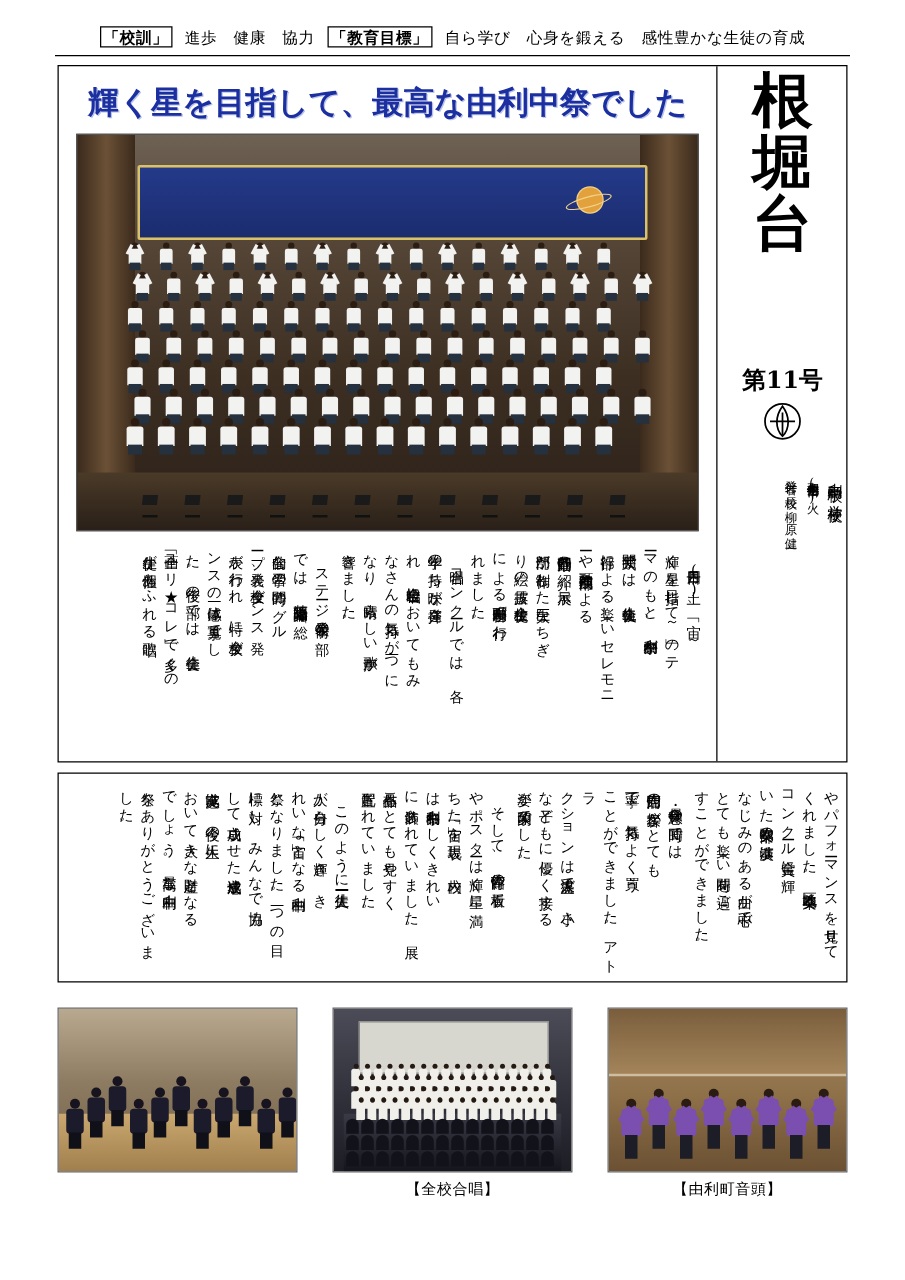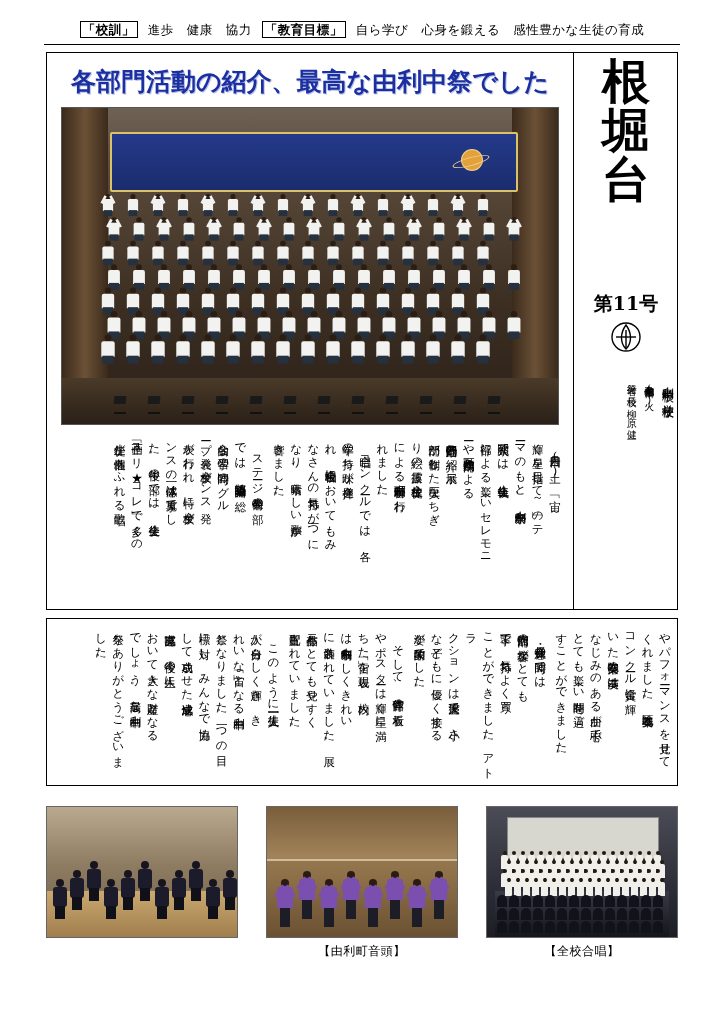--- a/index.html
+++ b/index.html
@@ -322,21 +322,21 @@
 <body>
 
 <div class="page">
 
   <div class="motto-bar">
     <span class="box">「校訓」</span><span class="sp"></span><span>進歩　健康　協力</span><span class="sp"></span><span class="box">「教育目標」</span><span class="sp"></span><span>自ら学び　心身を鍛える　感性豊かな生徒の育成</span>
   </div>
 
   <div class="frame">
 
-    <div class="headline">各部門活動の紹介、最高な由利中祭でした</div>
+    <div class="headline">輝く星を目指して、最高な由利中祭でした</div>
 
     <div class="main-photo">
       <div class="stage-bg"></div>
       <div class="curtain-l"></div>
       <div class="curtain-r"></div>
       <div class="banner">
         <div class="planet"></div>
         <div class="ring"></div>
       </div>
       <div class="students" id="students">
@@ -1090,84 +1090,20 @@
             <div class="h"></div>
             <div class="b"></div>
             <div class="l"></div>
           </div>
           <div class="figure" style="left: 176px; bottom: 27px;">
             <div class="h"></div>
             <div class="b"></div>
             <div class="l"></div>
           </div>
         </div>
-    </div>
-
-    <div class="photo-block">
-      <div class="photo-box p3" id="p3">
-        <div class="wall"></div>
-        <div class="floorline"></div>
-      <div class="dancer" style="left: 10px; bottom: 10px;">
-            <div class="h"></div>
-            <div class="b"></div>
-            <div class="l"></div>
-            <div class="arm" style="left:-3px;transform:rotate(35deg)"></div>
-            <div class="arm" style="right:-3px;transform:rotate(-35deg)"></div>
-          </div>
-          <div class="dancer" style="left: 32px; bottom: 18px;">
-            <div class="h"></div>
-            <div class="b"></div>
-            <div class="l"></div>
-            <div class="arm" style="left:-3px;transform:rotate(35deg)"></div>
-            <div class="arm" style="right:-3px;transform:rotate(-35deg)"></div>
-          </div>
-          <div class="dancer" style="left: 54px; bottom: 10px;">
-            <div class="h"></div>
-            <div class="b"></div>
-            <div class="l"></div>
-            <div class="arm" style="left:-3px;transform:rotate(35deg)"></div>
-            <div class="arm" style="right:-3px;transform:rotate(-35deg)"></div>
-          </div>
-          <div class="dancer" style="left: 76px; bottom: 18px;">
-            <div class="h"></div>
-            <div class="b"></div>
-            <div class="l"></div>
-            <div class="arm" style="left:-3px;transform:rotate(35deg)"></div>
-            <div class="arm" style="right:-3px;transform:rotate(-35deg)"></div>
-          </div>
-          <div class="dancer" style="left: 98px; bottom: 10px;">
-            <div class="h"></div>
-            <div class="b"></div>
-            <div class="l"></div>
-            <div class="arm" style="left:-3px;transform:rotate(35deg)"></div>
-            <div class="arm" style="right:-3px;transform:rotate(-35deg)"></div>
-          </div>
-          <div class="dancer" style="left: 120px; bottom: 18px;">
-            <div class="h"></div>
-            <div class="b"></div>
-            <div class="l"></div>
-            <div class="arm" style="left:-3px;transform:rotate(35deg)"></div>
-            <div class="arm" style="right:-3px;transform:rotate(-35deg)"></div>
-          </div>
-          <div class="dancer" style="left: 142px; bottom: 10px;">
-            <div class="h"></div>
-            <div class="b"></div>
-            <div class="l"></div>
-            <div class="arm" style="left:-3px;transform:rotate(35deg)"></div>
-            <div class="arm" style="right:-3px;transform:rotate(-35deg)"></div>
-          </div>
-          <div class="dancer" style="left: 164px; bottom: 18px;">
-            <div class="h"></div>
-            <div class="b"></div>
-            <div class="l"></div>
-            <div class="arm" style="left:-3px;transform:rotate(35deg)"></div>
-            <div class="arm" style="right:-3px;transform:rotate(-35deg)"></div>
-          </div>
-        </div>
-      <div class="caption">【由利町音頭】</div>
     </div>
 
     <div class="photo-block">
       <div class="photo-box p2" id="p2">
         <div class="screen"></div>
         <div class="aud"></div>
       <div class="choirrow" style="top: 48px;">
             <div class="c" style="left: 0px;">
               <div class="hd"></div>
             </div>
@@ -1429,15 +1365,79 @@
           <div class="a" style="left: 94px; bottom: 30px;"></div>
           <div class="a" style="left: 106px; bottom: 30px;"></div>
           <div class="a" style="left: 118px; bottom: 30px;"></div>
           <div class="a" style="left: 130px; bottom: 30px;"></div>
           <div class="a" style="left: 142px; bottom: 30px;"></div>
           <div class="a" style="left: 154px; bottom: 30px;"></div>
           <div class="a" style="left: 166px; bottom: 30px;"></div>
         </div>
       <div class="caption">【全校合唱】</div>
     </div>
+
+    <div class="photo-block">
+      <div class="photo-box p3" id="p3">
+        <div class="wall"></div>
+        <div class="floorline"></div>
+      <div class="dancer" style="left: 10px; bottom: 10px;">
+            <div class="h"></div>
+            <div class="b"></div>
+            <div class="l"></div>
+            <div class="arm" style="left:-3px;transform:rotate(35deg)"></div>
+            <div class="arm" style="right:-3px;transform:rotate(-35deg)"></div>
+          </div>
+          <div class="dancer" style="left: 32px; bottom: 18px;">
+            <div class="h"></div>
+            <div class="b"></div>
+            <div class="l"></div>
+            <div class="arm" style="left:-3px;transform:rotate(35deg)"></div>
+            <div class="arm" style="right:-3px;transform:rotate(-35deg)"></div>
+          </div>
+          <div class="dancer" style="left: 54px; bottom: 10px;">
+            <div class="h"></div>
+            <div class="b"></div>
+            <div class="l"></div>
+            <div class="arm" style="left:-3px;transform:rotate(35deg)"></div>
+            <div class="arm" style="right:-3px;transform:rotate(-35deg)"></div>
+          </div>
+          <div class="dancer" style="left: 76px; bottom: 18px;">
+            <div class="h"></div>
+            <div class="b"></div>
+            <div class="l"></div>
+            <div class="arm" style="left:-3px;transform:rotate(35deg)"></div>
+            <div class="arm" style="right:-3px;transform:rotate(-35deg)"></div>
+          </div>
+          <div class="dancer" style="left: 98px; bottom: 10px;">
+            <div class="h"></div>
+            <div class="b"></div>
+            <div class="l"></div>
+            <div class="arm" style="left:-3px;transform:rotate(35deg)"></div>
+            <div class="arm" style="right:-3px;transform:rotate(-35deg)"></div>
+          </div>
+          <div class="dancer" style="left: 120px; bottom: 18px;">
+            <div class="h"></div>
+            <div class="b"></div>
+            <div class="l"></div>
+            <div class="arm" style="left:-3px;transform:rotate(35deg)"></div>
+            <div class="arm" style="right:-3px;transform:rotate(-35deg)"></div>
+          </div>
+          <div class="dancer" style="left: 142px; bottom: 10px;">
+            <div class="h"></div>
+            <div class="b"></div>
+            <div class="l"></div>
+            <div class="arm" style="left:-3px;transform:rotate(35deg)"></div>
+            <div class="arm" style="right:-3px;transform:rotate(-35deg)"></div>
+          </div>
+          <div class="dancer" style="left: 164px; bottom: 18px;">
+            <div class="h"></div>
+            <div class="b"></div>
+            <div class="l"></div>
+            <div class="arm" style="left:-3px;transform:rotate(35deg)"></div>
+            <div class="arm" style="right:-3px;transform:rotate(-35deg)"></div>
+          </div>
+        </div>
+      <div class="caption">【由利町音頭】</div>
+    </div>
   </div>
 
 </div>
 
 </body></html>

